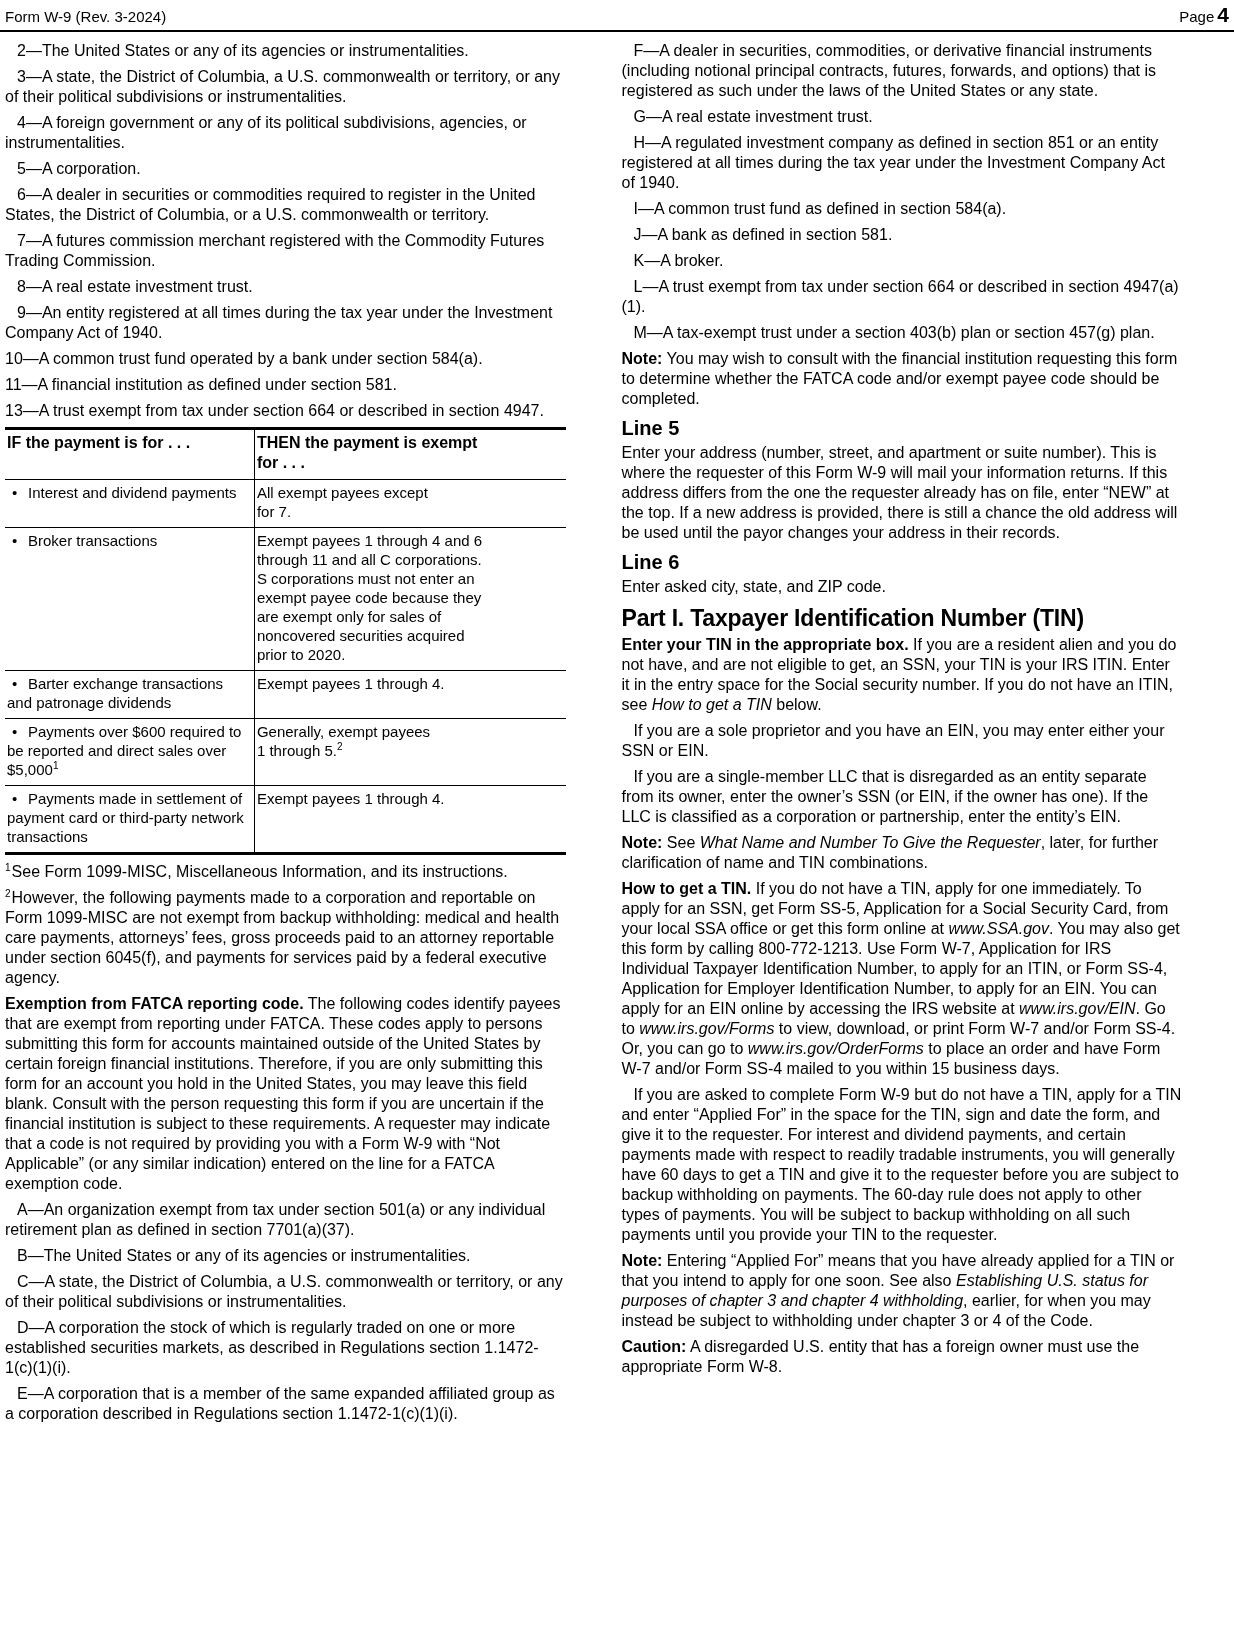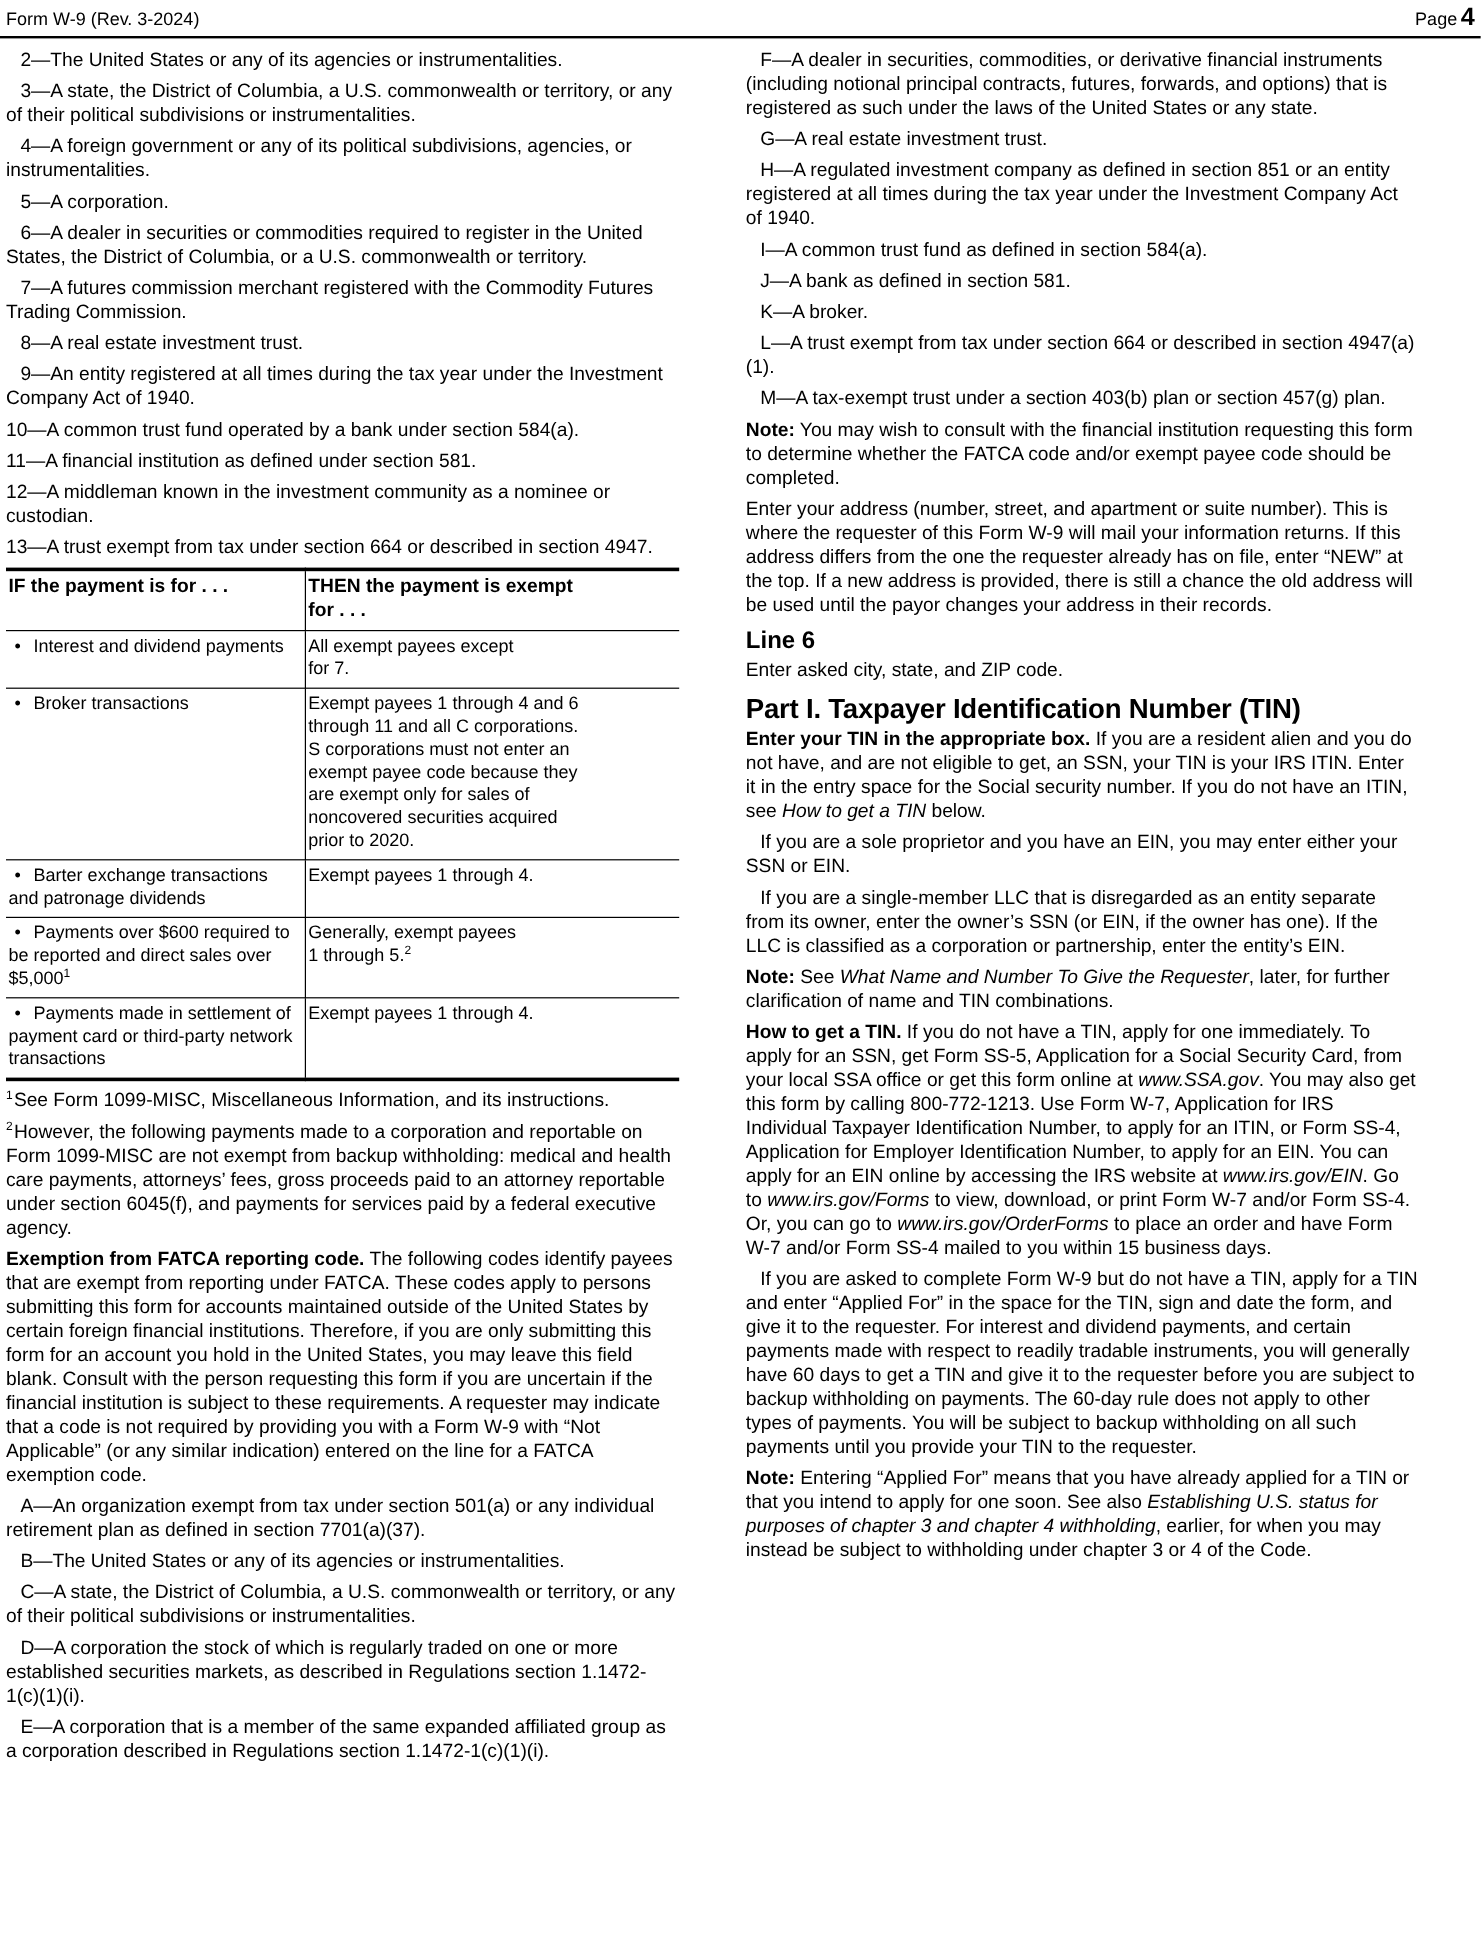--- a/index.html
+++ b/index.html
@@ -53,21 +53,20 @@
       <p class="ind"><span>2—The United States or any of its agencies or instrumentalities.</span></p>
       <p class="ind"><span>3—A state, the District of Columbia, a U.S. commonwealth or territory, or any of their political subdivisions or instrumentalities.</span></p>
       <p class="ind"><span>4—A foreign government or any of its political subdivisions, agencies, or instrumentalities.</span></p>
       <p class="ind"><span>5—A corporation.</span></p>
       <p class="ind"><span>6—A dealer in securities or commodities required to register in the United States, the District of Columbia, or a U.S. commonwealth or territory.</span></p>
       <p class="ind"><span>7—A futures commission merchant registered with the Commodity Futures Trading Commission.</span></p>
       <p class="ind"><span>8—A real estate investment trust.</span></p>
       <p class="ind"><span>9—An entity registered at all times during the tax year under the Investment Company Act of 1940.</span></p>
       <p><span>10—A common trust fund operated by a bank under section 584(a).</span></p>
       <p><span>11—A financial institution as defined under section 581.</span></p>
-      <p><span>12—A middleman known in the investment community as a nominee or custodian.</span></p>
       <p><span>13—A trust exempt from tax under section 664 or described in section 4947.</span></p>
       <table>
         <thead>
           <tr>
             <th class="c0"><span>IF the payment is for . . .</span></th>
             <th class="c1"><span>THEN the payment is exempt</span><br><span>for . . .</span></th>
           </tr>
         </thead>
         <tbody>
           <tr>
@@ -104,25 +103,27 @@
   <div class="col">
       <p class="ind"><span>F—A dealer in securities, commodities, or derivative financial instruments (including notional principal contracts, futures, forwards, and options) that is registered as such under the laws of the United States or any state.</span></p>
       <p class="ind"><span>G—A real estate investment trust.</span></p>
       <p class="ind"><span>H—A regulated investment company as defined in section 851 or an entity registered at all times during the tax year under the Investment Company Act of 1940.</span></p>
       <p class="ind"><span>I—A common trust fund as defined in section 584(a).</span></p>
       <p class="ind"><span>J—A bank as defined in section 581.</span></p>
       <p class="ind"><span>K—A broker.</span></p>
       <p class="ind"><span>L—A trust exempt from tax under section 664 or described in section 4947(a)(1).</span></p>
       <p class="ind"><span>M—A tax-exempt trust under a section 403(b) plan or section 457(g) plan.</span></p>
       <p><span class="b">Note:</span><span> You may wish to consult with the financial institution requesting this form to determine whether the FATCA code and/or exempt payee code should be completed.</span></p>
+      <div class="h2">Line 5</div>
       <p><span>Enter your address (number, street, and apartment or suite number). This is where the requester of this Form W-9 will mail your information returns. If this address differs from the one the requester already has on file, enter “NEW” at the top. If a new address is provided, there is still a chance the old address will be used until the payor changes your address in their records.</span></p>
       <div class="h2">Line 6</div>
       <p><span>Enter asked city, state, and ZIP code.</span></p>
       <div class="h1">Part I. Taxpayer Identification Number (TIN)</div>
       <p><span class="b">Enter your TIN in the appropriate box.</span><span> If you are a resident alien and you do not have, and are not eligible to get, an SSN, your TIN is your IRS ITIN. Enter it in the entry space for the Social security number. If you do not have an ITIN, see </span><span class="i">How to get a TIN</span><span> below.</span></p>
       <p class="ind"><span>If you are a sole proprietor and you have an EIN, you may enter either your SSN or EIN.</span></p>
       <p class="ind"><span>If you are a single-member LLC that is disregarded as an entity separate from its owner, enter the owner’s SSN (or EIN, if the owner has one). If the LLC is classified as a corporation or partnership, enter the entity’s EIN.</span></p>
       <p><span class="b">Note:</span><span> See </span><span class="i">What Name and Number To Give the Requester</span><span>, later, for further clarification of name and TIN combinations.</span></p>
       <p><span class="b">How to get a TIN.</span><span> If you do not have a TIN, apply for one immediately. To apply for an SSN, get Form SS-5, Application for a Social Security Card, from your local SSA office or get this form online at </span><span class="i">www.SSA.gov</span><span>. You may also get this form by calling 800-772-1213. Use Form W-7, Application for IRS Individual Taxpayer Identification Number, to apply for an ITIN, or Form SS-4, Application for Employer Identification Number, to apply for an EIN. You can apply for an EIN online by accessing the IRS website at </span><span class="i">www.irs.gov/EIN</span><span>. Go to </span><span class="i">www.irs.gov/Forms</span><span> to view, download, or print Form W-7 and/or Form SS-4. Or, you can go to </span><span class="i">www.irs.gov/OrderForms</span><span> to place an order and have Form W-7 and/or Form SS-4 mailed to you within 15 business days.</span></p>
       <p class="ind"><span>If you are asked to complete Form W-9 but do not have a TIN, apply for a TIN and enter “Applied For” in the space for the TIN, sign and date the form, and give it to the requester. For interest and dividend payments, and certain payments made with respect to readily tradable instruments, you will generally have 60 days to get a TIN and give it to the requester before you are subject to backup withholding on payments. The 60-day rule does not apply to other types of payments. You will be subject to backup withholding on all such payments until you provide your TIN to the requester.</span></p>
       <p><span class="b">Note:</span><span> Entering “Applied For” means that you have already applied for a TIN or that you intend to apply for one soon. See also </span><span class="i">Establishing U.S. status for purposes of chapter 3 and chapter 4 withholding</span><span>, earlier, for when you may instead be subject to withholding under chapter 3 or 4 of the Code.</span></p>
+      <p><span class="b">Caution:</span><span> A disregarded U.S. entity that has a foreign owner must use the appropriate Form W-8.</span></p>
     </div>
 </main>
 
 </body></html>

